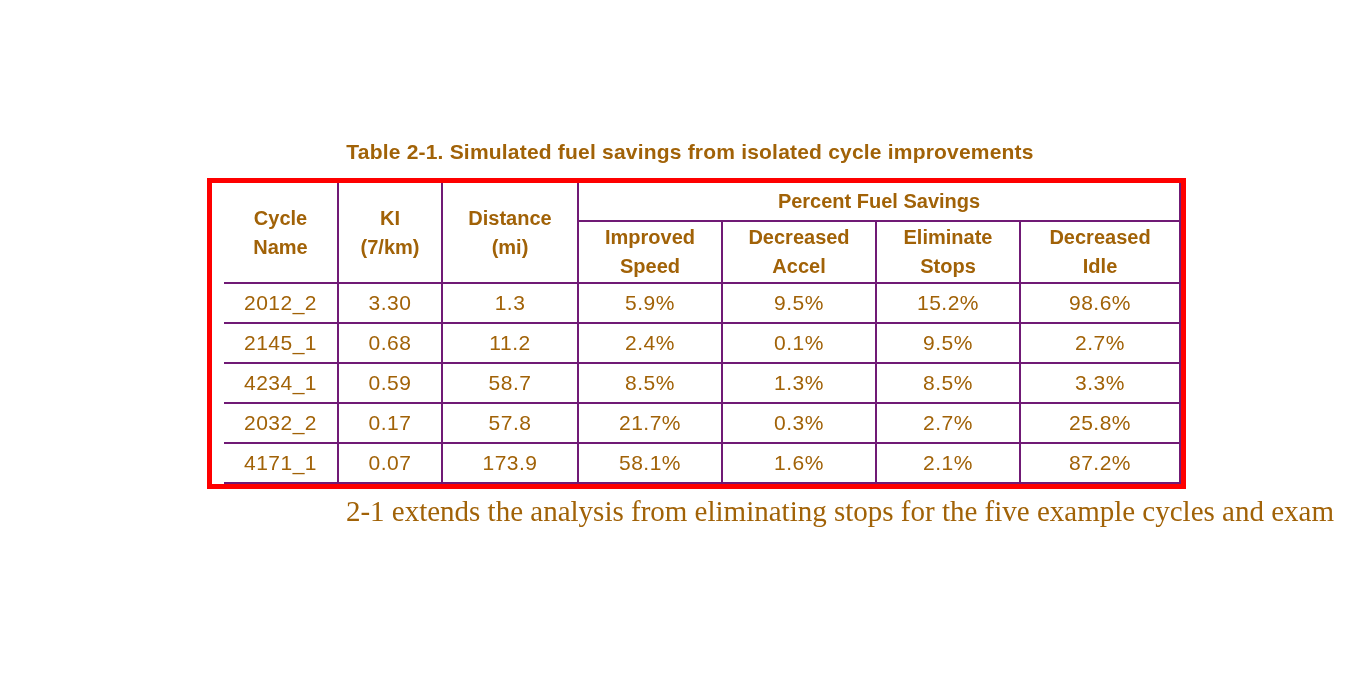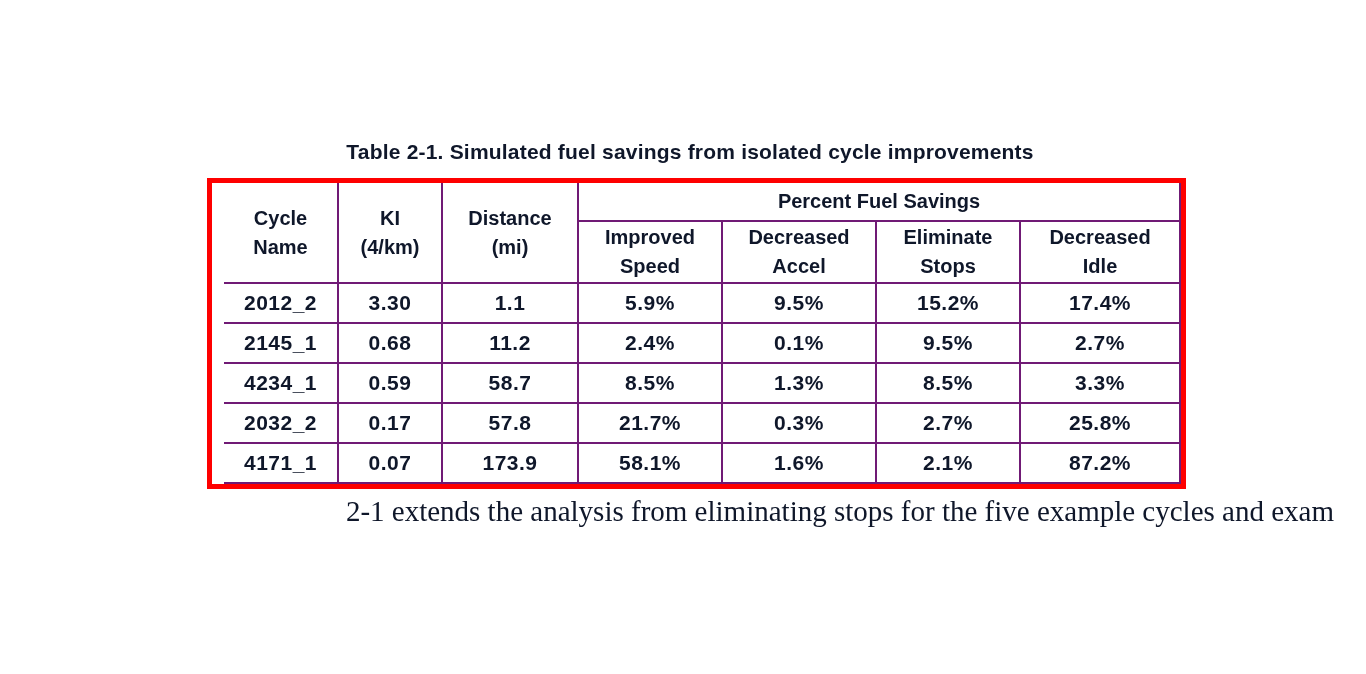--- a/index.html
+++ b/index.html
@@ -4,21 +4,21 @@
 <style>
   * { margin: 0; padding: 0; box-sizing: content-box; }
   html, body { background: #ffffff; }
   .page {
     position: relative;
     width: 1366px;
     height: 674px;
     background: #ffffff;
     overflow: hidden;
     font-family: "Liberation Sans", sans-serif;
-    color: #0f172a;
+    color: #a16207;
   }
   .table-title {
     position: absolute;
     left: 212px;
     top: 140px;
     width: 956px;
     text-align: center;
     font-size: 21px;
     font-weight: bold;
     letter-spacing: 0.2px;
@@ -45,21 +45,21 @@
   
   table.fuel thead tr:first-child > th { border-top: none; }
   table.fuel th:first-child, table.fuel td:first-child { border-left: none; }
   table.fuel th {
     font-weight: bold;
     font-size: 20px;
     line-height: 1.45;
     white-space: pre-line;
   }
   table.fuel td {
-    font-weight: bold;
+    font-weight: normal;
     font-size: 21px;
     letter-spacing: 0.5px;
   }
   table.fuel thead tr.group-row { height: 38px; }
   table.fuel thead tr.sub-row { height: 62px; }
   table.fuel tbody tr { height: 40px; }
   .body-text {
     position: absolute;
     left: 174px;
     top: 495px;
@@ -86,45 +86,45 @@
         <col style="width:144px">
         <col style="width:154px">
         <col style="width:144px">
         <col style="width:160px">
       </colgroup>
       <thead>
         <tr class="group-row">
           <th rowspan="2">Cycle
 Name</th>
           <th rowspan="2">KI
-(4/km)</th>
+(7/km)</th>
           <th rowspan="2">Distance
 (mi)</th>
           <th colspan="4">Percent Fuel Savings</th>
         </tr>
         <tr class="sub-row">
           <th>Improved
 Speed</th>
           <th>Decreased
 Accel</th>
           <th>Eliminate
 Stops</th>
           <th>Decreased
 Idle</th>
         </tr>
       </thead>
       <tbody>
         <tr>
           <td>2012_2</td>
           <td>3.30</td>
-          <td>1.1</td>
+          <td>1.3</td>
           <td>5.9%</td>
           <td>9.5%</td>
           <td>15.2%</td>
-          <td>17.4%</td>
+          <td>98.6%</td>
         </tr>
         <tr>
           <td>2145_1</td>
           <td>0.68</td>
           <td>11.2</td>
           <td>2.4%</td>
           <td>0.1%</td>
           <td>9.5%</td>
           <td>2.7%</td>
         </tr>

